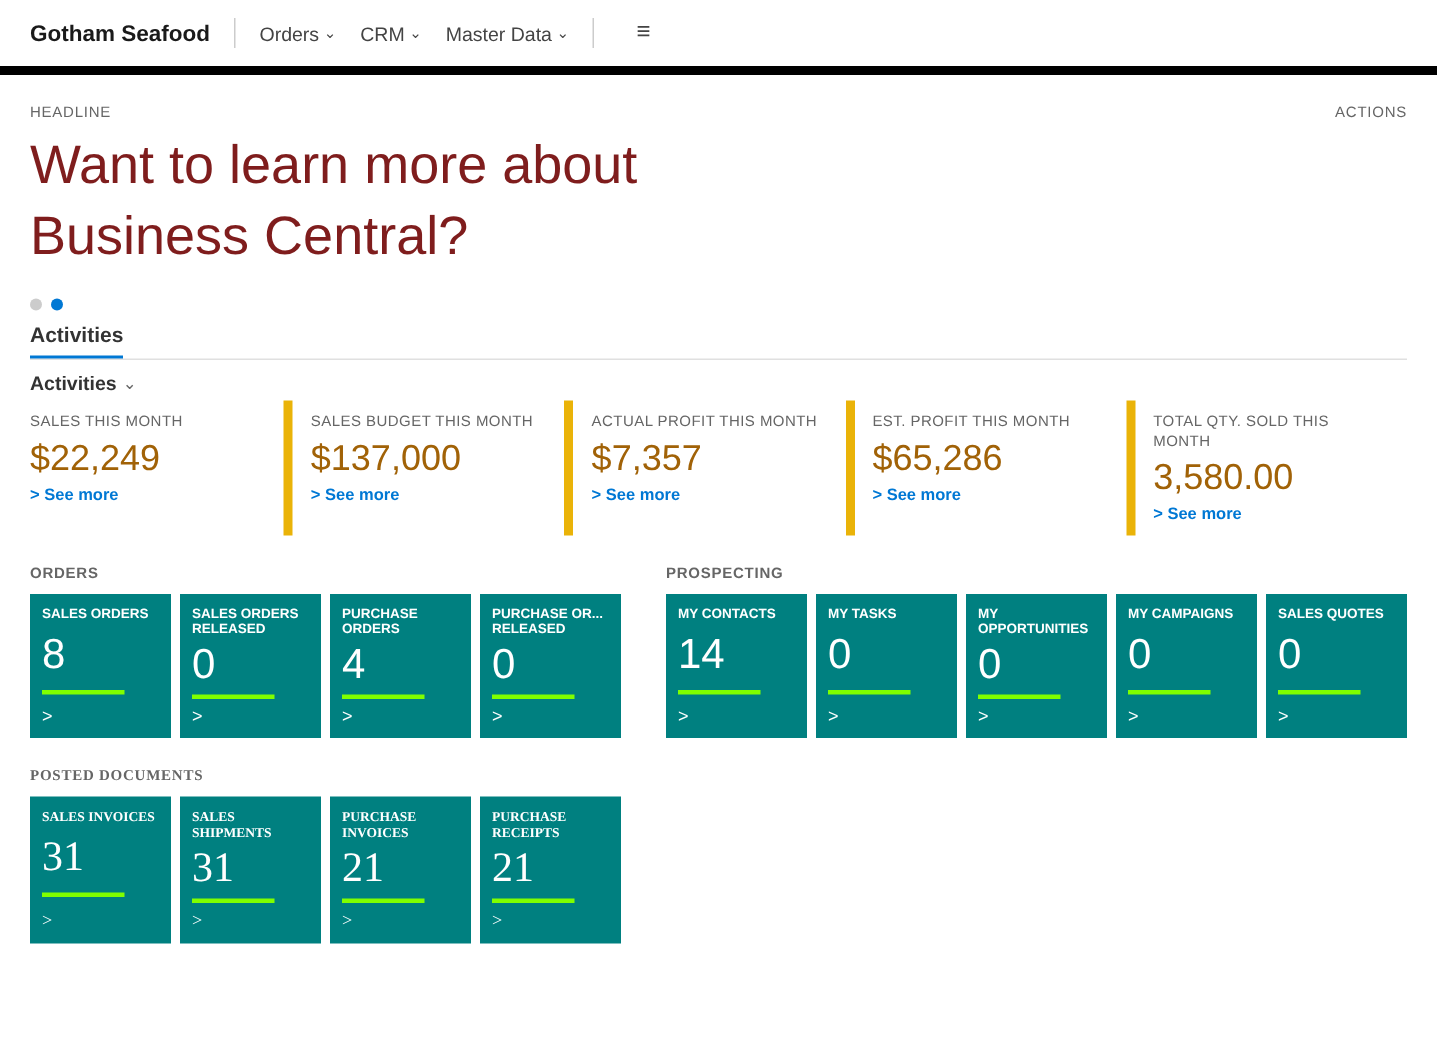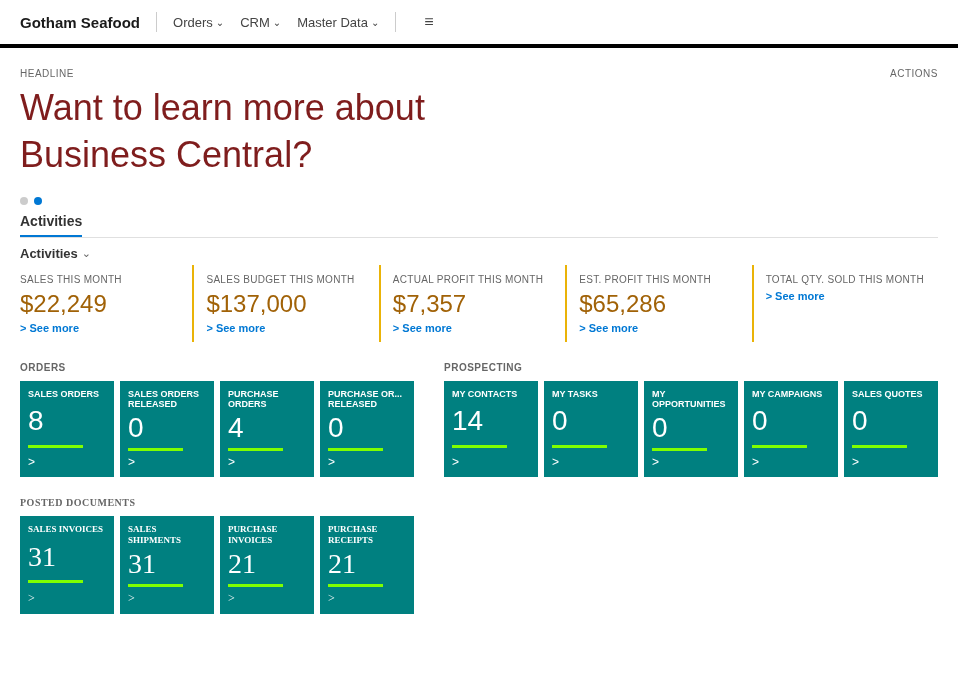--- a/index.html
+++ b/index.html
@@ -1,20 +1,20 @@
 <!DOCTYPE html>
 <html><head>
   <meta charset="utf-8">
   <style>
     * { box-sizing: border-box; margin: 0; padding: 0; }
     body { font-family: 'Segoe UI', Arial, sans-serif; background: #f5f5f5; color: #333; font-size: 13px; }
     .app-container { background: #fff; width: 958px; min-height: 692px; margin: 0 auto; }
 
     
-    .top-nav { display: flex; align-items: center; padding: 12px 20px; border-bottom: 4px solid #000000; background: #fff; }
+    .top-nav { display: flex; align-items: center; padding: 12px 20px; border-bottom: 6px solid #000000; background: #fff; }
     .company-name { font-weight: 700; font-size: 15px; color: #1a1a1a; }
     .nav-divider { width: 1px; height: 20px; background: #ccc; margin: 0 16px; }
     .nav-links { display: flex; gap: 16px; }
     .nav-link { color: #444; font-size: 13px; cursor: pointer; display: flex; align-items: center; gap: 3px; text-decoration: none; }
     .chevron-down { font-size: 10px; }
     .nav-menu-icon { margin-left: 12px; cursor: pointer; font-size: 16px; color: #444; }
 
     
     .hero-section { padding: 20px 20px 10px 20px; display: flex; justify-content: space-between; align-items: flex-start; gap: 36px; }
     .hero-left { flex: 1; }
@@ -30,21 +30,21 @@
     .dot { width: 8px; height: 8px; border-radius: 50%; background: #ccc; }
     .dot.active { background: #0078d4; }
     .section-header-text { font-size: 14px; font-weight: 600; color: #333; padding-bottom: 6px; display: inline-block; border-bottom: 2px solid #0078d4; }
 
     
     .activities-bar { padding: 8px 20px 4px 20px; display: flex; align-items: center; gap: 4px; cursor: pointer; }
     .activities-bar-label { font-size: 13px; font-weight: 600; color: #333; }
 
     
     .metrics-row { display: flex; padding: 0 20px 10px 20px; gap: 0; }
-    .metric-item { flex: 1; padding: 8px 12px 8px 0; border-right: 2px solid #eab308; margin-right: 12px; }
+    .metric-item { flex: 1; padding: 8px 12px 8px 0; border-right: 6px solid #eab308; margin-right: 12px; }
     .metric-item:last-child { border-right: none; margin-right: 0; }
     .metric-label { font-size: 10px; color: #666; text-transform: uppercase; letter-spacing: 0.3px; margin-bottom: 4px; line-height: 1.3; }
     .metric-value { font-size: 24px; font-weight: 300; color: #a16207; margin-bottom: 4px; }
     .metric-link { color: #0078d4; font-size: 11px; cursor: pointer; text-decoration: none; display: flex; align-items: center; gap: 2px; font-weight: bold; }
     .cue-section-label { font-size: 10px; color: #666; text-transform: uppercase; letter-spacing: 0.5px; margin-bottom: 8px; font-weight: 600; }
     .cue-cards-row { display: flex; gap: 6px; flex-wrap: wrap; }
     .cue-card { background: #008080; color: #fff; width: 94px; min-height: 90px; padding: 8px; display: flex; flex-direction: column; justify-content: space-between; cursor: pointer; position: relative; }
     .cue-card-title { font-size: 9px; text-transform: uppercase; line-height: 1.2; color: #fff; font-weight: 600; }
     .cue-card-value { font-size: 28px; font-weight: 300; color: #fff; line-height: 1; margin-top: 4px; }
     .cue-card-bar { height: 3px; background: #7fff00; margin: 6px 0 4px 0; width: 70%; }
@@ -120,20 +120,21 @@
       <div class="metric-value">$7,357</div>
       <a class="metric-link">&gt; See more</a>
     </div>
     <div class="metric-item">
       <div class="metric-label">EST. PROFIT THIS MONTH</div>
       <div class="metric-value">$65,286</div>
       <a class="metric-link">&gt; See more</a>
     </div>
     <div class="metric-item">
       <div class="metric-label">TOTAL QTY. SOLD THIS MONTH</div>
+      <div class="metric-value">3,580.00</div>
       <a class="metric-link">&gt; See more</a>
     </div>
   </div>
 
   <div style="display:flex; padding: 0 20px 10px 20px; gap: 30px;">
     
   </div>
 
   <div style="padding: 0 20px 10px 20px; display:flex; gap:30px;">
     <div>

